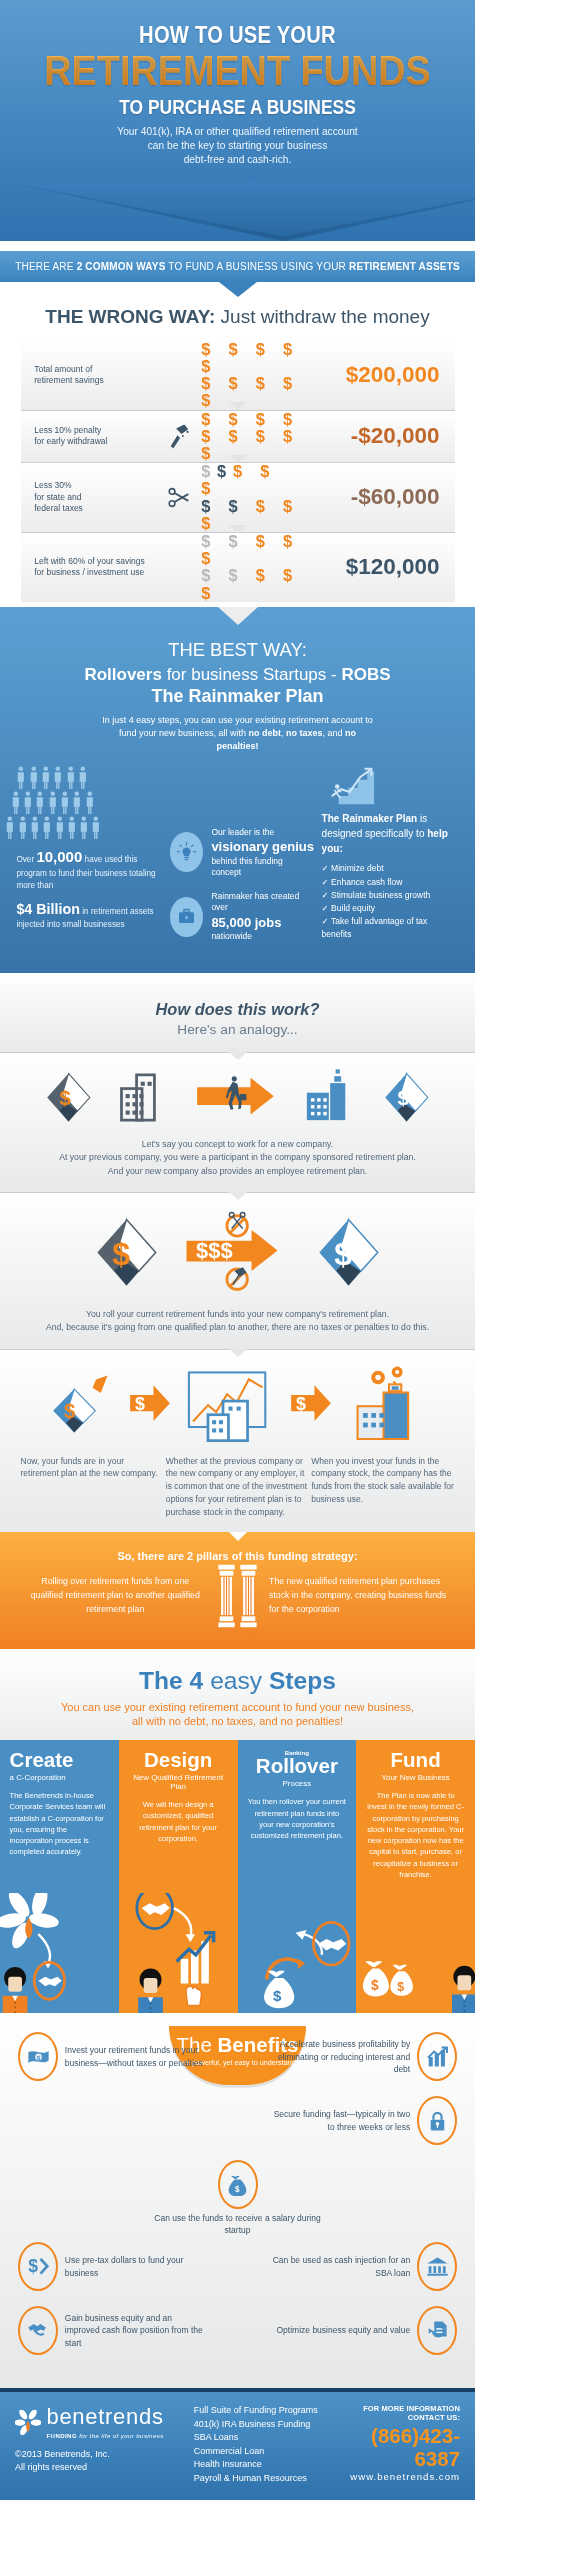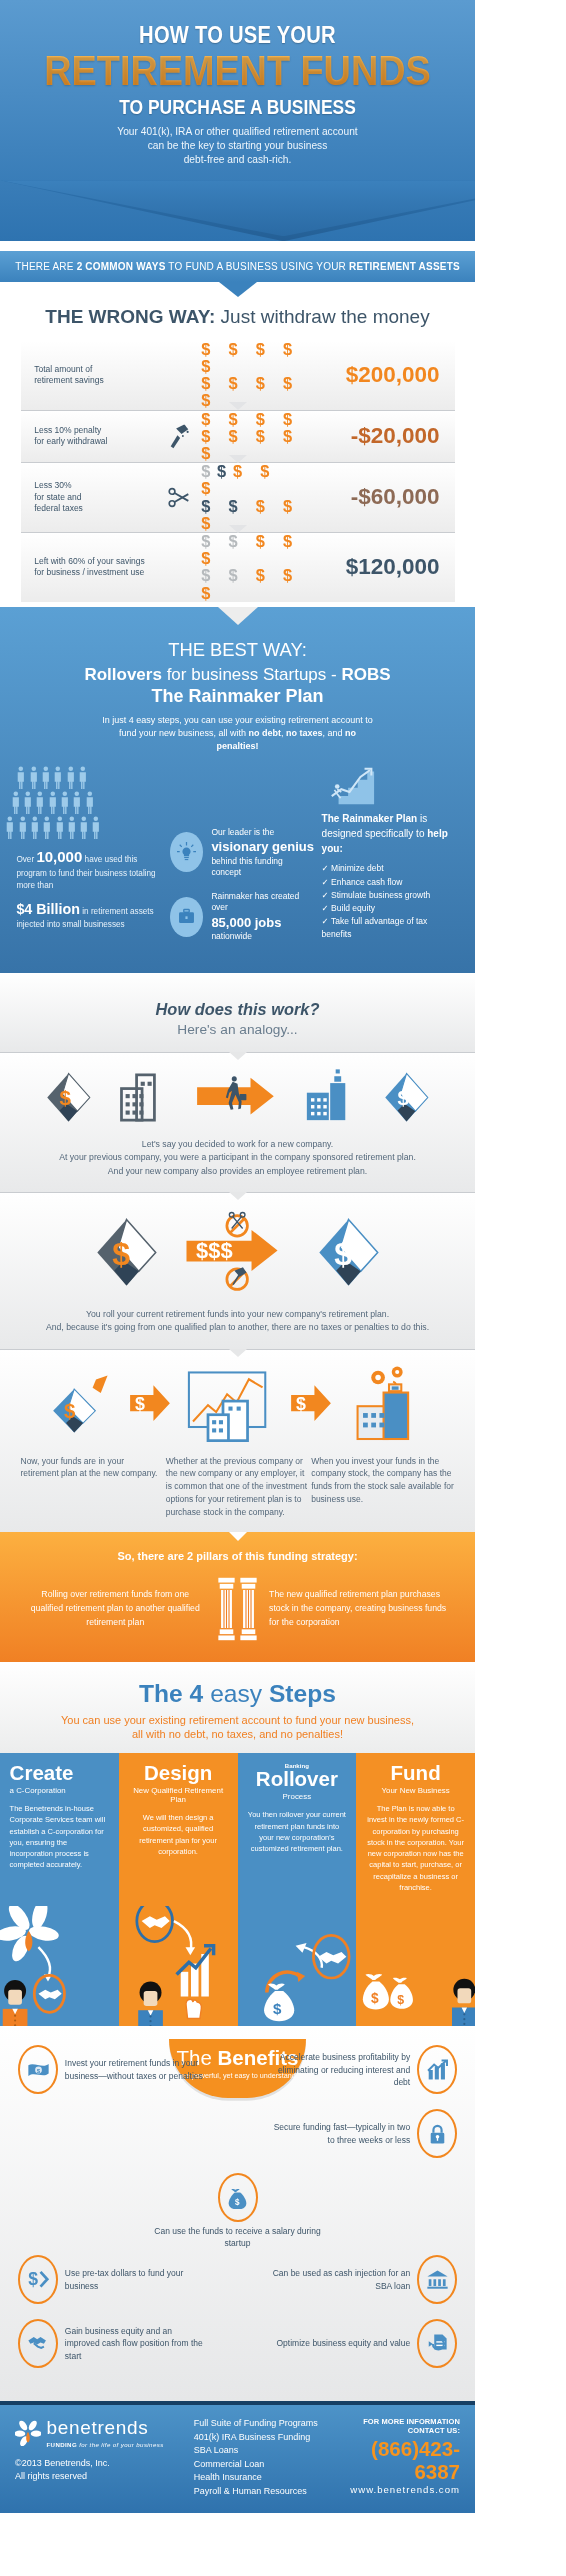--- a/index.html
+++ b/index.html
@@ -231,21 +231,21 @@
     background: linear-gradient(#fcb040, #f08024);
     color: #fff; padding: 18px 24.6px 20.5px; position: relative; text-align: center;
   }
   .pillars::before {
     content:""; position:absolute; left:50%; top:0; transform: translateX(-50%);
     width:0;height:0;
     border-left: 9.6px solid transparent;
     border-right: 9.6px solid transparent;
     border-top: 9px solid #ffffff;
   }
-  .pillars h3 { font-size: 11px; font-weight: bold; margin-bottom: 14px; }
+  .pillars h3 { font-size: 11px; font-weight: bold; margin-bottom: 1px; }
   .pgrid { display: flex; align-items: center; gap: 9.6px; }
   .pgrid .pl { flex: 1; text-align: center; font-size: 8.7px; line-height: 1.6; }
   .pgrid .pr { flex: 1; text-align: left; font-size: 8.7px; line-height: 1.6; }
   .pillar-ico { flex: 0 0 44px; display: flex; gap: 3.4px; justify-content: center; }
 
   
   .steps-head { text-align: center; padding: 18px 0 11px; background: linear-gradient(#ffffff,#eceded); }
   .steps-head h2 { font-size: 24.6px; color: #3b82bd; font-weight: bold; }
   .steps-head h2 .light { font-weight: normal; }
   .steps-head p { color: #f08024; font-size: 11px; line-height: 1.35; margin-top: 4.1px; }
@@ -288,21 +288,21 @@
   
   .footer {
     background: linear-gradient(#4d93c8, #2f72ad);
     border-top: 4.1px solid #173f63;
     color: #fff; display: flex; padding: 12.3px 15px 15px;
   }
   .f1 { width: 195px; }
   .f2 { width: 171px; font-size: 9px; line-height: 1.5; }
   .f3 { flex: 1; text-align: right; }
   .logo-row { display: flex; align-items: center; gap: 5.5px; }
-  .logo-word { font-size: 19px; letter-spacing: 0.7px; font-weight: 300; }
+  .logo-word { font-size: 22px; letter-spacing: 0.7px; font-weight: 300; }
   .logo-tag { font-size: 6.1px; letter-spacing: 0.4px; margin-top: 1.4px; }
   .logo-tag .b { font-weight: bold; }
   .copy { font-size: 9px; line-height: 1.45; margin-top: 9.6px; }
   .f3 .contact { font-size: 7.5px; font-weight: bold; letter-spacing: 0.1px; }
   .f3 .phone { font-size: 20.5px; font-weight: bold; color: #f7941e; line-height: 1.15; margin-top: 1.4px; }
   .f3 .web { font-size: 9.6px; letter-spacing: 1px; }
   svg { display: block; }
 </style>
 </head>
 <body>
@@ -617,21 +617,21 @@
       </svg>
       <svg width="59" height="59" viewBox="0 0 86 86">
         <path d="M43 8 L74 43 L43 78 L12 43 Z" fill="#4a8fc4"></path>
         <path d="M43 8 L74 43 L56 63 L34 38 Z" fill="#ffffff"></path>
         <path d="M43 8 L74 43 L56 63 L34 38 Z" fill="none" stroke="#4a8fc4" stroke-width="1.6"></path>
         <path d="M56 63 L43 78 L30 62 L40 52 Z" fill="#2f4356"></path>
         <text x="30" y="54" font-size="30" font-weight="bold" fill="#ffffff" font-family="Liberation Sans, sans-serif">$</text>
       </svg>
     </div>
     <p class="cap">
-      <span>Let's say you decided to work for a new company.</span><br>
+      <span>Let's say you concept to work for a new company.</span><br>
       <span>At your previous company, you were a participant in the company sponsored retirement plan.</span><br>
       <span>And your new company also provides an employee retirement plan.</span>
     </p>
     <div class="vnotch"></div>
   </div>
 
   <div class="panel">
     <div class="iconrow" style="gap:13.7px">
       <svg width="81" height="81" viewBox="0 0 86 86">
         <path d="M43 8 L74 43 L43 78 L12 43 Z" fill="#55626d"></path>

